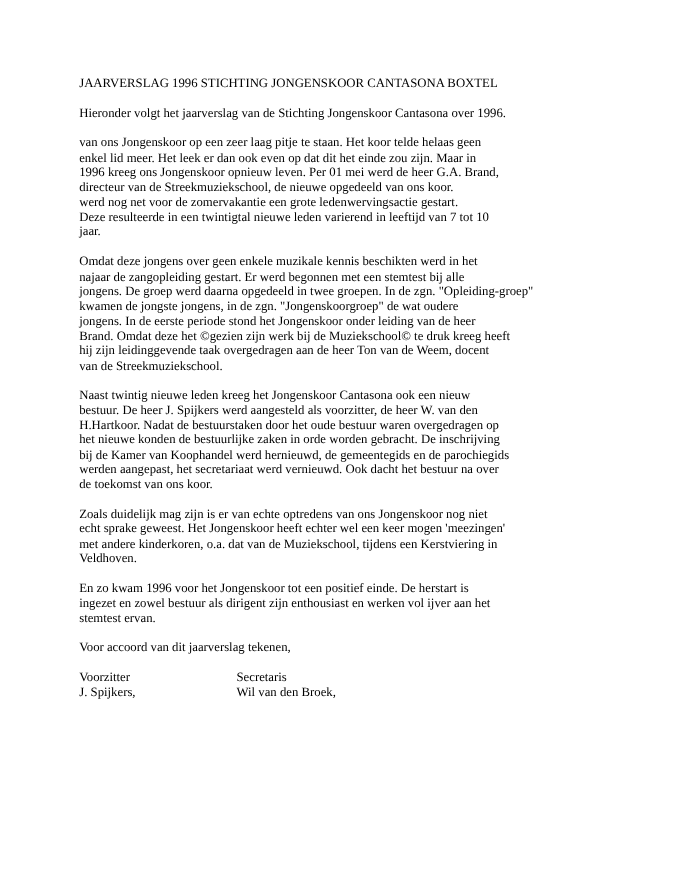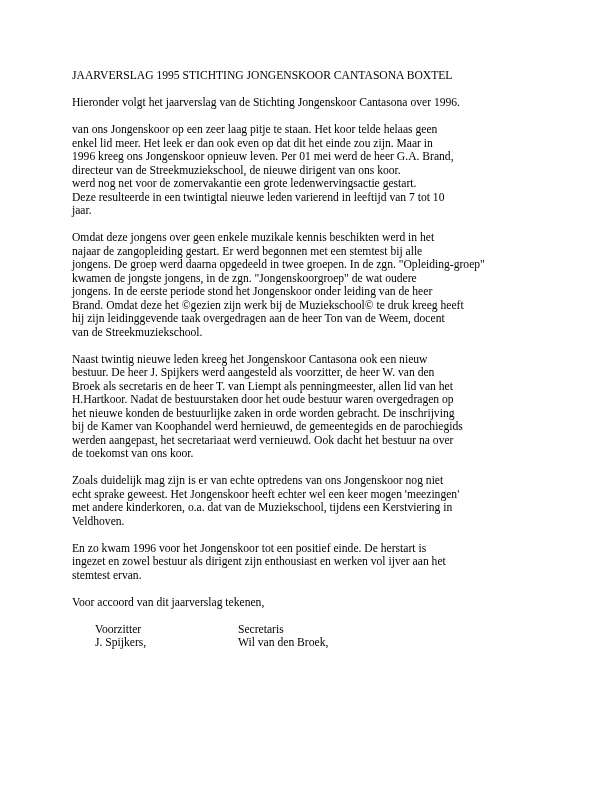--- a/index.html
+++ b/index.html
@@ -4,37 +4,37 @@
 <style>
   html, body { margin: 0; padding: 0; background: #ffffff; }
   body { width: 612px; height: 792px; position: relative; overflow: hidden; }
   .page {
     position: absolute; left: 72px; top: 69px; width: 470px;
     font-family: "Liberation Serif", "DejaVu Serif", serif;
     font-size: 11.6px; line-height: 13.5px; color: #000;
   }
   .line { white-space: nowrap; height: 13.5px; }
   .blank { height: 13.5px; }
-  .sig-row { display: flex; height: 13.5px; white-space: nowrap; margin-left: 23px; }
+  .sig-row { display: flex; height: 13.5px; white-space: nowrap; }
   .sig-left { width: 143px; }
 </style>
 </head>
 <body>
 
 <div class="page">
-  <div class="line">JAARVERSLAG 1995 STICHTING JONGENSKOOR CANTASONA BOXTEL</div>
+  <div class="line">JAARVERSLAG 1996 STICHTING JONGENSKOOR CANTASONA BOXTEL</div>
   <div class="blank"></div>
   <div class="line">Hieronder volgt het jaarverslag van de Stichting Jongenskoor Cantasona over 1996.</div>
   <div class="blank"></div>
 
   <div>
     <div class="line">van ons Jongenskoor op een zeer laag pitje te staan. Het koor telde helaas geen</div>
     <div class="line">enkel lid meer. Het leek er dan ook even op dat dit het einde zou zijn. Maar in</div>
     <div class="line">1996 kreeg ons Jongenskoor opnieuw leven. Per 01 mei werd de heer G.A. Brand,</div>
-    <div class="line">directeur van de Streekmuziekschool, de nieuwe dirigent van ons koor.</div>
+    <div class="line">directeur van de Streekmuziekschool, de nieuwe opgedeeld van ons koor.</div>
     <div class="line">werd nog net voor de zomervakantie een grote ledenwervingsactie gestart.</div>
     <div class="line">Deze resulteerde in een twintigtal nieuwe leden varierend in leeftijd van 7 tot 10</div>
     <div class="line">jaar.</div>
   </div>
   <div class="blank"></div>
 
   <div>
     <div class="line">Omdat deze jongens over geen enkele muzikale kennis beschikten werd in het</div>
     <div class="line">najaar de zangopleiding gestart. Er werd begonnen met een stemtest bij alle</div>
     <div class="line">jongens. De groep werd daarna opgedeeld in twee groepen. In de zgn. "Opleiding-groep"</div>
@@ -42,21 +42,20 @@
     <div class="line">jongens. In de eerste periode stond het Jongenskoor onder leiding van de heer</div>
     <div class="line">Brand. Omdat deze het ©gezien zijn werk bij de Muziekschool© te druk kreeg heeft</div>
     <div class="line">hij zijn leidinggevende taak overgedragen aan de heer Ton van de Weem, docent</div>
     <div class="line">van de Streekmuziekschool.</div>
   </div>
   <div class="blank"></div>
 
   <div>
     <div class="line">Naast twintig nieuwe leden kreeg het Jongenskoor Cantasona ook een nieuw</div>
     <div class="line">bestuur. De heer J. Spijkers werd aangesteld als voorzitter, de heer W. van den</div>
-    <div class="line">Broek als secretaris en de heer T. van Liempt als penningmeester, allen lid van het</div>
     <div class="line">H.Hartkoor. Nadat de bestuurstaken door het oude bestuur waren overgedragen op</div>
     <div class="line">het nieuwe konden de bestuurlijke zaken in orde worden gebracht. De inschrijving</div>
     <div class="line">bij de Kamer van Koophandel werd hernieuwd, de gemeentegids en de parochiegids</div>
     <div class="line">werden aangepast, het secretariaat werd vernieuwd. Ook dacht het bestuur na over</div>
     <div class="line">de toekomst van ons koor.</div>
   </div>
   <div class="blank"></div>
 
   <div>
     <div class="line">Zoals duidelijk mag zijn is er van echte optredens van ons Jongenskoor nog niet</div>

